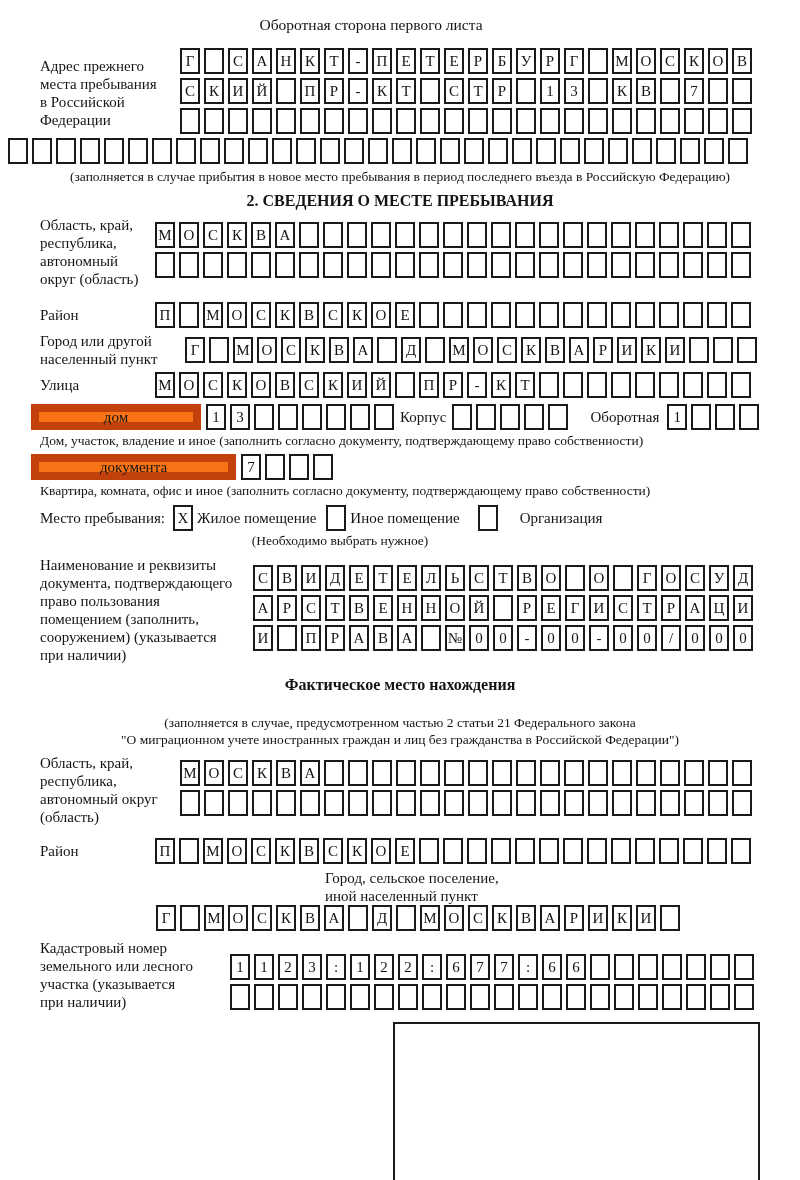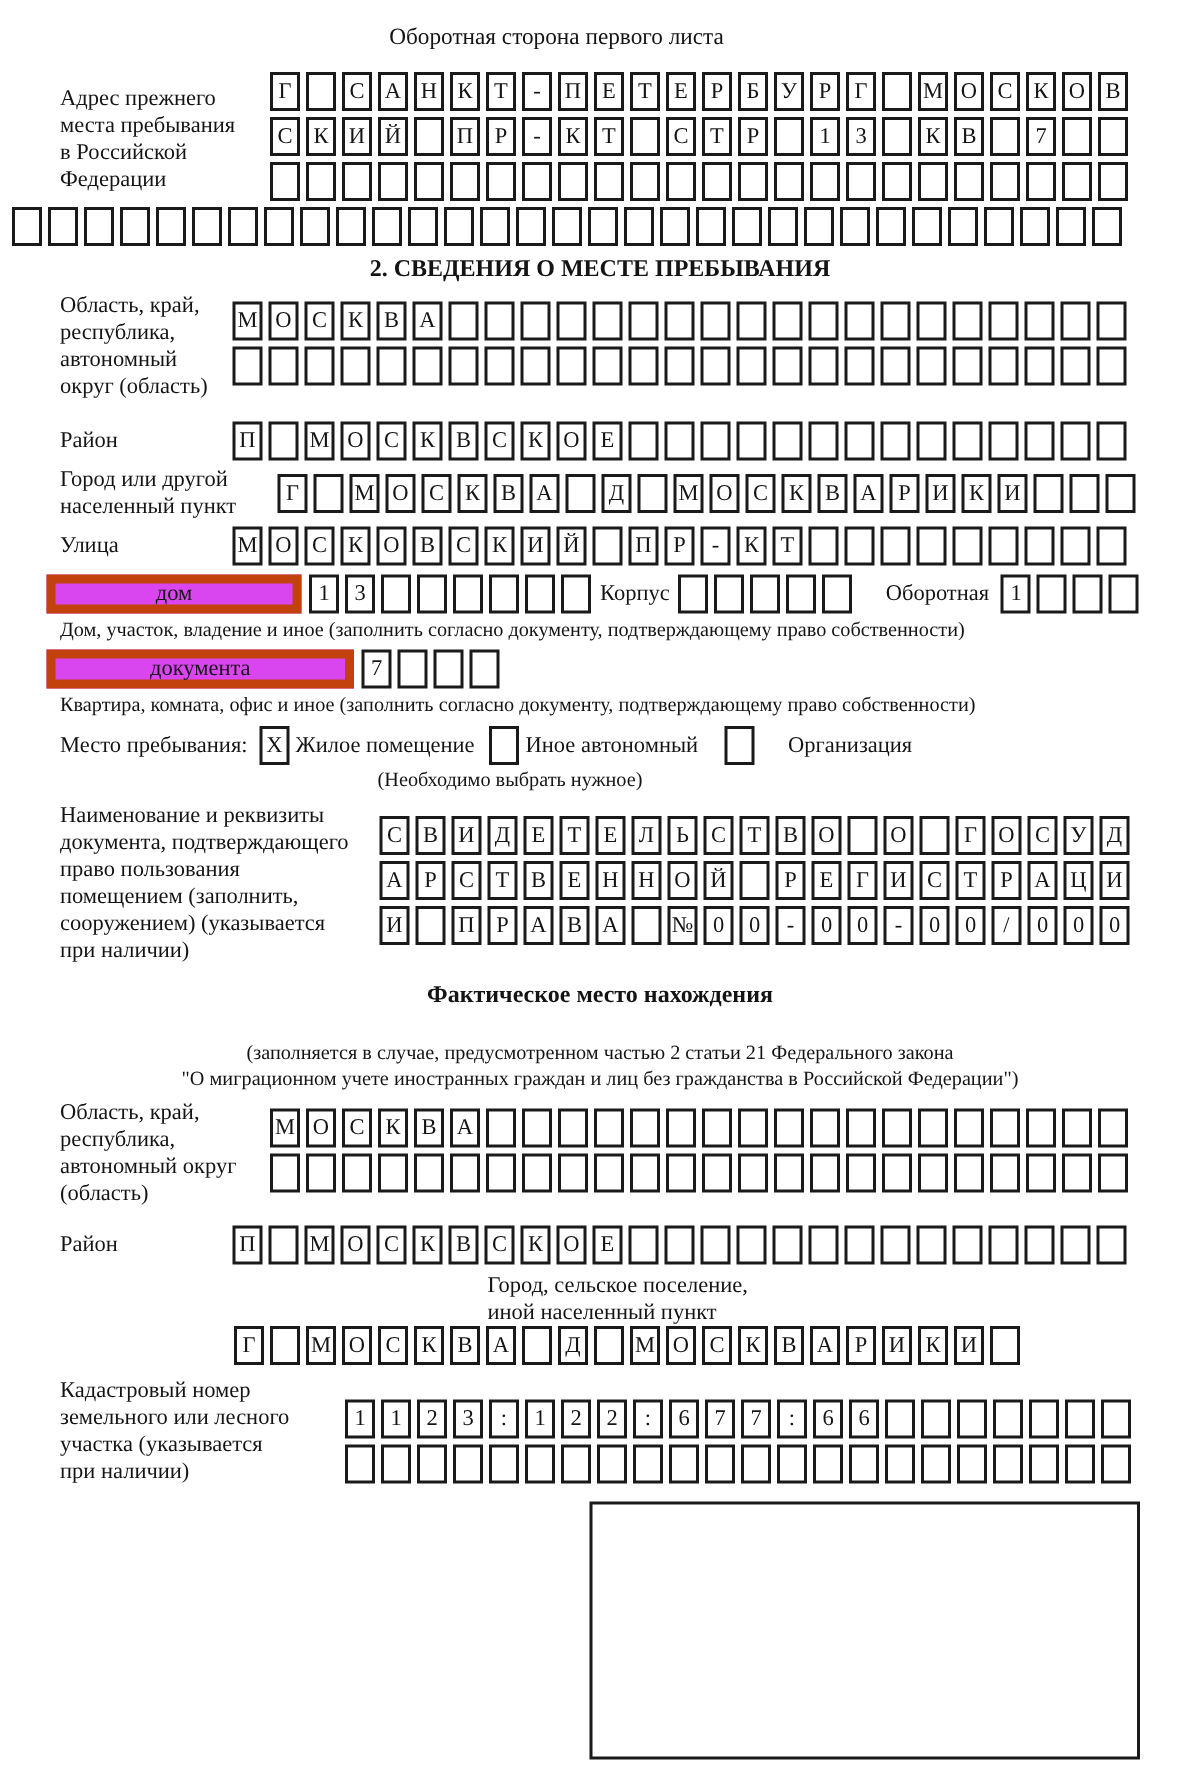--- a/index.html
+++ b/index.html
@@ -14,23 +14,23 @@
   .row { display:flex; align-items:center; }
   .cells { display:flex; flex:none; }
   .cellrow { display:flex; margin-bottom:4px; }
   .cell {
     box-sizing:border-box; width:20px; height:26px; flex:none;
     border:2px solid #1a1a1a; margin-right:4px;
     display:flex; align-items:center; justify-content:center;
     font-size:15px; background:#fff;
   }
   .wbox {
-    box-sizing:border-box; border:6px solid #c2410c; height:26px; flex:none;
+    box-sizing:border-box; border:8px solid #c2410c; height:26px; flex:none;
     display:flex; align-items:center; justify-content:center;
-    font-size:15px; margin-right:5px; background:#d946ef;
+    font-size:15px; margin-right:5px; background:#f97316;
   }
   .caption { font-size:13.5px; line-height:17px; }
   .caption.center { text-align:center; }
   .hdr { font-weight:bold; font-size:16px; text-align:center; }
   .inline-lbl { font-size:15px; line-height:26px; flex:none; }
   .stamp-wrap { position:relative; height:178px; margin-top:8px; }
   .stamp-box {
     position:absolute; left:393px; top:0; width:367px; height:172px;
     border:2px solid #1a1a1a; box-sizing:border-box; background:#fff;
   }
@@ -158,20 +158,21 @@
       <span class="cell"></span>
       <span class="cell"></span>
       <span class="cell"></span>
       <span class="cell"></span>
       <span class="cell"></span>
       <span class="cell"></span>
       <span class="cell"></span>
       <span class="cell"></span>
       <span class="cell"></span>
     </div>
+  <div class="caption center" style="margin-top:2px;">(заполняется в случае прибытия в новое место пребывания в период последнего въезда в Российскую Федерацию)</div>
 
   <div class="hdr" style="margin-top:7px; margin-bottom:6px;">2. СВЕДЕНИЯ О МЕСТЕ ПРЕБЫВАНИЯ</div>
 
   <div class="row" style="margin-left:40px;">
     <div class="lbl" style="width:115px;">Область, край,
 республика,
 автономный
 округ (область)</div>
     <div>
       <div class="cellrow">
@@ -360,21 +361,21 @@
         <span class="cell"></span>
       </div>
   </div>
   <div class="caption" style="margin-left:40px; margin-top:2px;">Квартира, комната, офис и иное (заполнить согласно документу, подтверждающему право собственности)</div>
 
   <div class="row" style="margin-left:40px; margin-top:6px; align-items:center;">
     <div class="inline-lbl">Место пребывания:</div>
     <span class="cell" style="margin-left:8px;">X</span>
     <div class="inline-lbl" style="margin-right:10px;">Жилое помещение</div>
     <span class="cell"></span>
-    <div class="inline-lbl" style="margin-right:18px;">Иное автономный</div>
+    <div class="inline-lbl" style="margin-right:18px;">Иное помещение</div>
     <span class="cell" style="margin-right:22px;"></span>
     <div class="inline-lbl">Организация</div>
   </div>
   <div class="caption" style="margin-left:40px; width:600px; text-align:center; margin-top:1px;">(Необходимо выбрать нужное)</div>
 
   <div class="row" style="margin-left:40px; margin-top:7px;">
     <div class="lbl" style="width:213px;">Наименование и реквизиты
 документа, подтверждающего
 право пользования
 помещением (заполнить,

